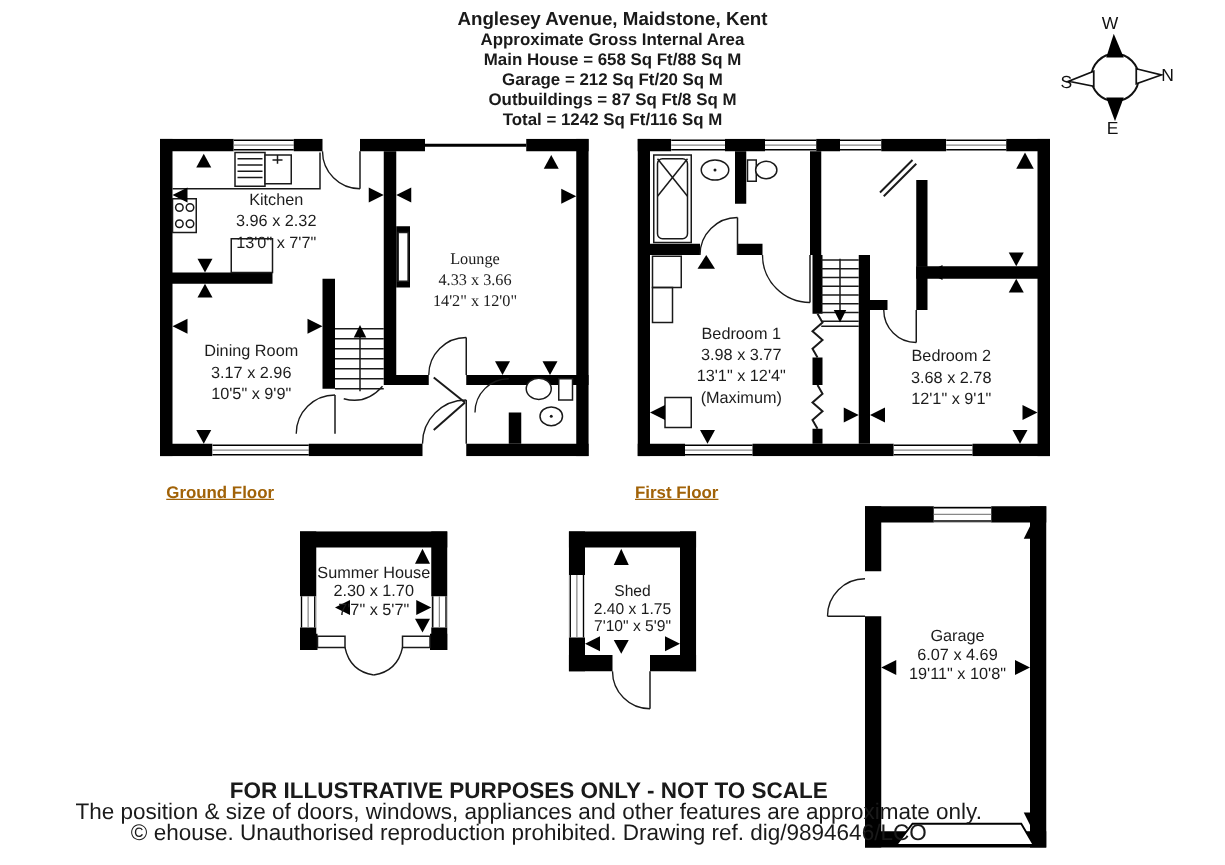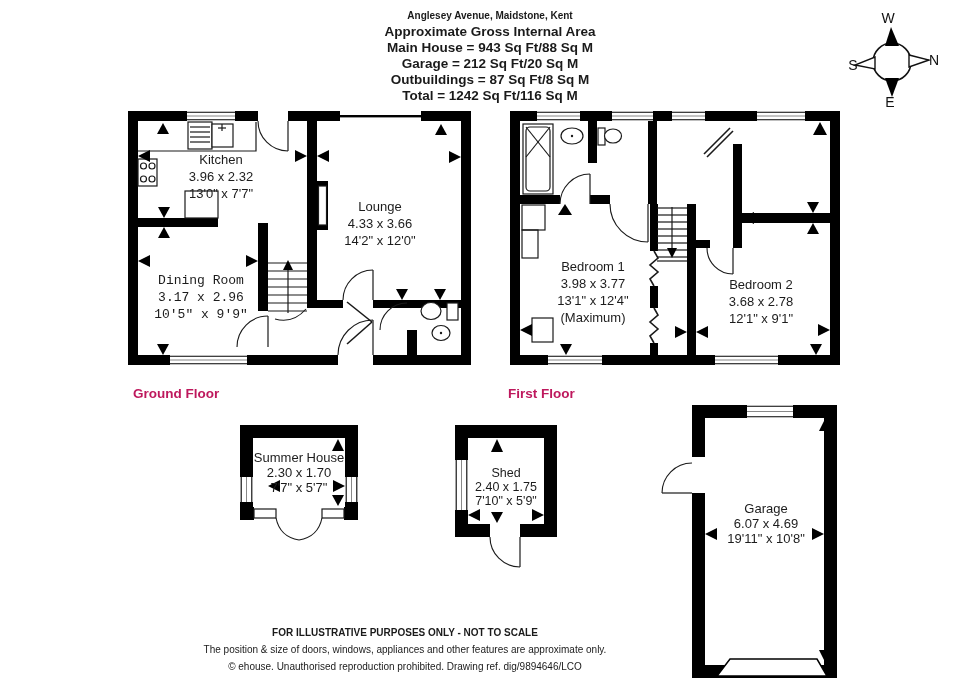--- a/index.html
+++ b/index.html
@@ -1,27 +1,27 @@
 <!DOCTYPE html>
 <html><head>
 <meta charset="utf-8">
 <style>
   html,body{margin:0;padding:0;background:#fff;}
   .page{position:relative;width:980px;height:692px;background:#fff;overflow:hidden;
         font-family:"Liberation Sans",sans-serif;color:#1a1a1a;}
   .abs{position:absolute;}
   .hdr{left:0;right:0;top:7px;text-align:center;font-weight:bold;}
-  .hdr .t1{font-size:10px;line-height:17px;}
+  .hdr .t1{font-size:15px;line-height:17px;}
   .hdr .t2{font-size:13.5px;line-height:16px;}
   .roomlabel{text-align:center;font-size:13px;line-height:17px;color:#1c1c1c;}
   .roomlabel div{white-space:nowrap;}
   .small-lh15 div{line-height:15px;}
   .small-lh14 div{line-height:14px;font-size:12.5px;}
-  .floorlabel{font-size:13.5px;font-weight:bold;color:#be185d;}
-  .footer{left:40px;width:730px;top:624px;text-align:center;font-size:10px;line-height:17px;}
+  .floorlabel{font-size:13.5px;font-weight:bold;color:#a16207;text-decoration:underline;}
+  .footer{left:58px;width:730px;top:624px;text-align:center;font-size:18px;line-height:17px;}
   .footer .b{font-weight:bold;}
   svg{display:block;}
   .wall{fill:#000;}
   .thin{fill:none;stroke:#1a1a1a;stroke-width:1.2;}
   .thin2{fill:none;stroke:#1a1a1a;stroke-width:1.6;}
   .fix{fill:#fff;stroke:#1a1a1a;stroke-width:1.2;}
   .arc{fill:none;stroke:#1a1a1a;stroke-width:1.1;}
   .tri{fill:#000;}
   .winw{fill:#fff;}
   .winl{stroke:#000;stroke-width:1.1;}
@@ -29,21 +29,21 @@
   .ctxt{font-family:"Liberation Sans",sans-serif;font-size:14px;fill:#111;}
 </style>
 </head>
 <body>
 
 <div class="page">
 
   <div class="abs hdr">
     <div class="t1">Anglesey Avenue, Maidstone, Kent</div>
     <div class="t2">Approximate Gross Internal Area</div>
-    <div class="t2">Main House = 943 Sq Ft/88 Sq M</div>
+    <div class="t2">Main House = 658 Sq Ft/88 Sq M</div>
     <div class="t2">Garage = 212 Sq Ft/20 Sq M</div>
     <div class="t2">Outbuildings = 87 Sq Ft/8 Sq M</div>
     <div class="t2">Total = 1242 Sq Ft/116 Sq M</div>
   </div>
 
   <svg class="abs" style="left:843px;top:3px;" width="100" height="112" viewBox="0 0 100 112">
     <circle cx="49" cy="59" r="19" fill="#fff" stroke="#111" stroke-width="1.6"></circle>
     <polygon class="tri" points="42,43 56,43 48,24"></polygon>
     <polygon points="66,52 66,64 86,57" fill="#fff" stroke="#111" stroke-width="1.4"></polygon>
     <polygon points="32,54 32,66 12,62" fill="#fff" stroke="#111" stroke-width="1.4"></polygon>
@@ -349,26 +349,26 @@
       <polygon class="tri" points="124,125 124,137 136,131"></polygon>
       <polygon class="tri" points="131,247 143,247 137,259"></polygon>
     </g>
   </svg>
 
   <div class="abs roomlabel" style="left:151px;top:151px;width:140px;">
     <div>Kitchen</div>
     <div>3.96 x 2.32</div>
     <div>13'0" x 7'7"</div>
   </div>
-  <div class="abs roomlabel" style="left:310px;top:198px;width:140px;">
+  <div class="abs roomlabel" style="left:310px;top:198px;width:140px;font-family:Liberation Serif, serif;">
     <div>Lounge</div>
     <div>4.33 x 3.66</div>
     <div>14'2" x 12'0"</div>
   </div>
-  <div class="abs roomlabel" style="left:131px;top:272px;width:140px;font-family:Liberation Mono, monospace;">
+  <div class="abs roomlabel" style="left:131px;top:272px;width:140px;">
     <div>Dining Room</div>
     <div>3.17 x 2.96</div>
     <div>10'5" x 9'9"</div>
   </div>
   <div class="abs roomlabel" style="left:523px;top:258px;width:140px;">
     <div>Bedroom 1</div>
     <div>3.98 x 3.77</div>
     <div>13'1" x 12'4"</div>
     <div>(Maximum)</div>
   </div>

